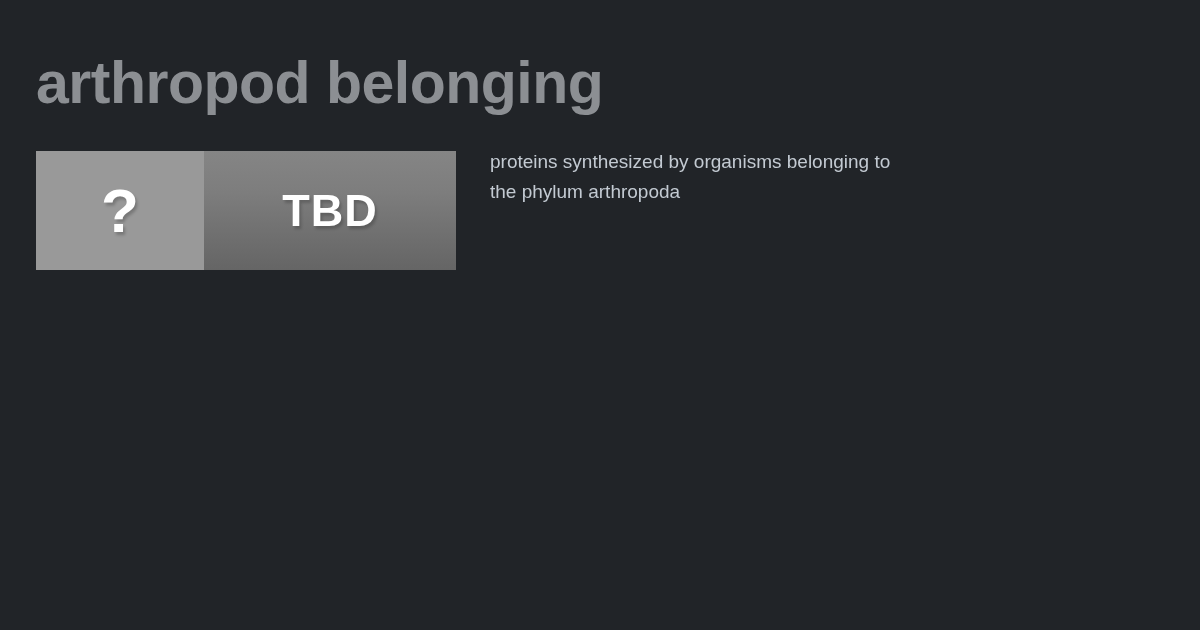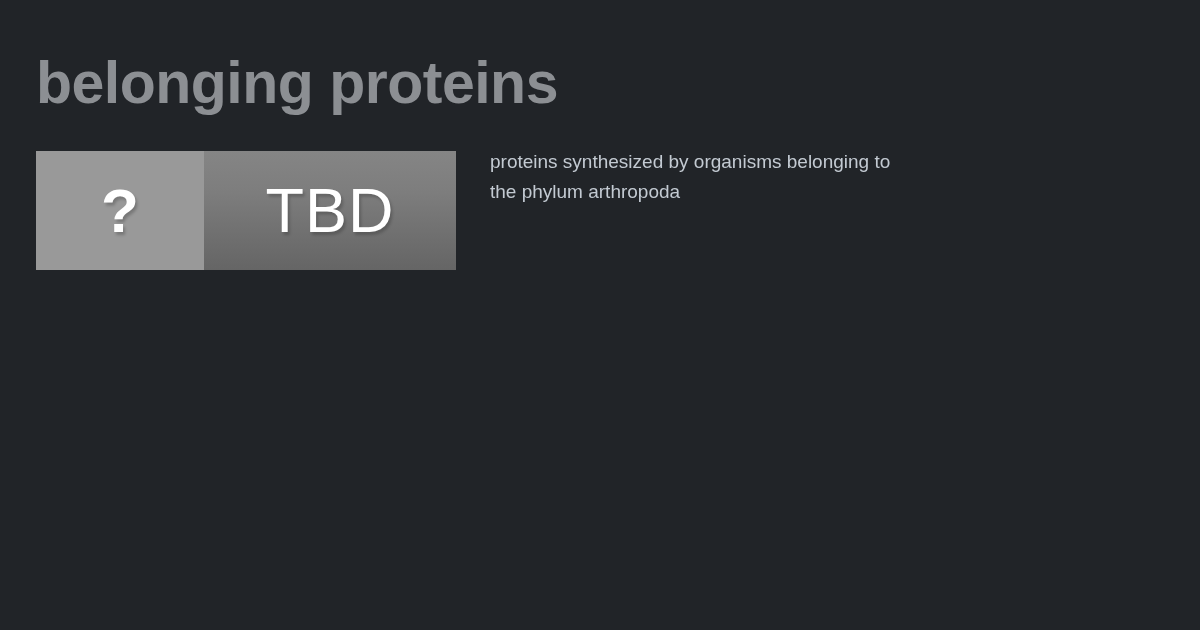--- a/index.html
+++ b/index.html
@@ -74,22 +74,22 @@
     font-family: "Liberation Sans", sans-serif;
     font-size: 62px;
     font-weight: bold;
     color: #ffffff;
     line-height: 1;
     text-shadow: 2px 3px 3px rgba(0,0,0,0.22);
     user-select: none;
   }
   .tbd-text {
     font-family: "Liberation Sans", sans-serif;
-    font-size: 63px;
-    font-weight: normal;
+    font-size: 45px;
+    font-weight: bold;
     color: #ffffff;
     line-height: 1;
     letter-spacing: 1px;
     text-shadow: 2px 3px 3px rgba(0,0,0,0.20);
     user-select: none;
   }
 
   
   .description {
     position: absolute;
@@ -102,21 +102,21 @@
     font-weight: normal;
     line-height: 30px;
     color: #c3cad2;
   }
 </style>
 </head>
 <body>
 
 <div class="page">
 
-  <h1 class="page-title">belonging proteins</h1>
+  <h1 class="page-title">arthropod belonging</h1>
 
   <div class="content-row">
 
     <div class="placeholder-image">
       <div class="placeholder-panel-left">
         <span class="question-mark">?</span>
       </div>
       <div class="placeholder-panel-right">
         <span class="tbd-text">TBD</span>
       </div>

